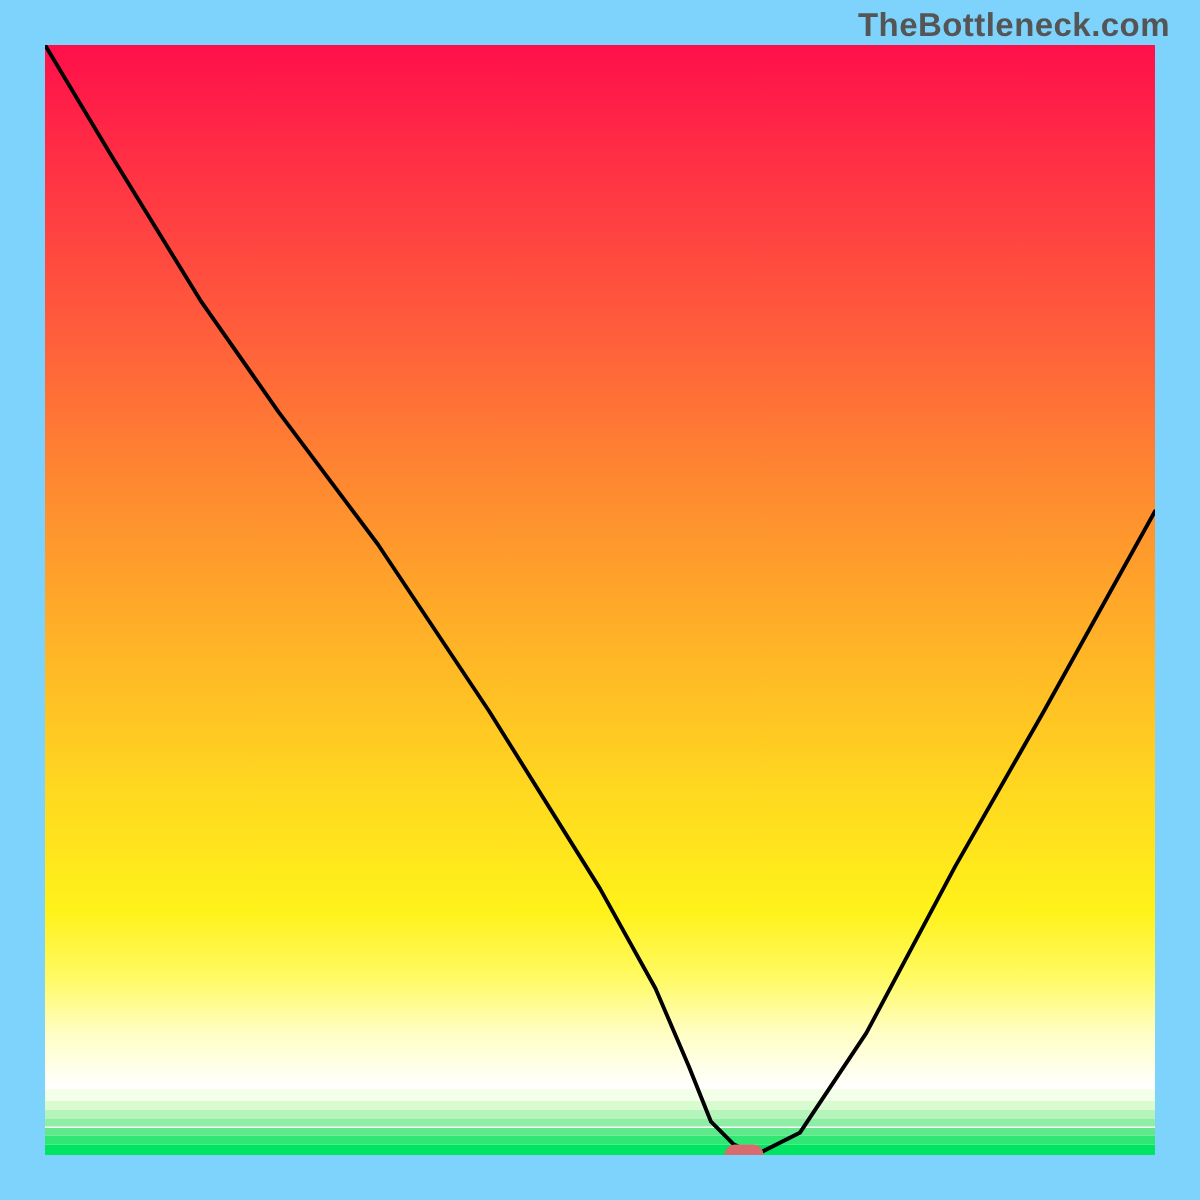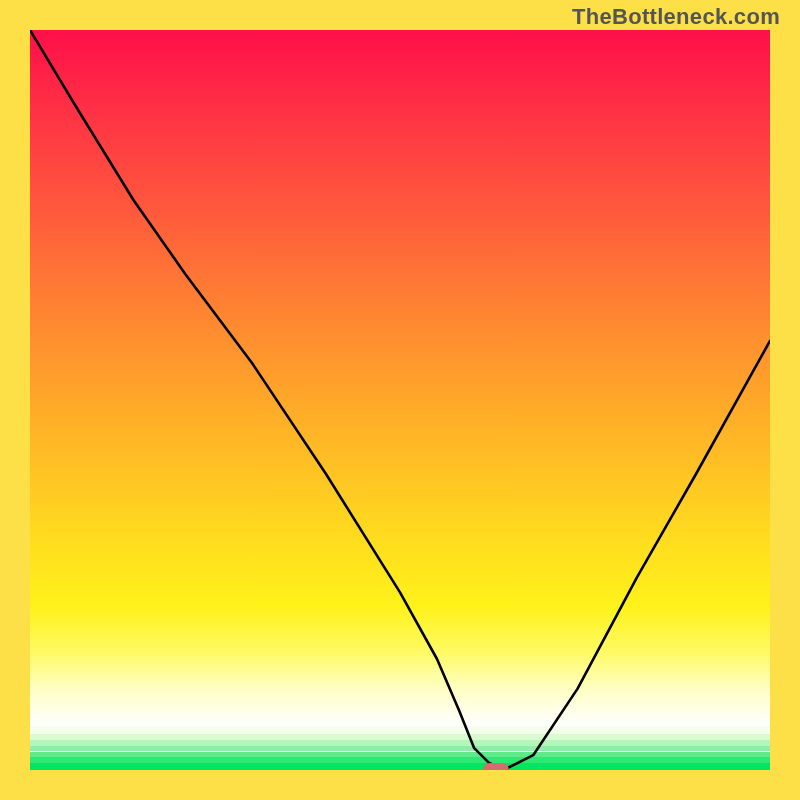--- a/index.html
+++ b/index.html
@@ -8,21 +8,21 @@
     width: 800px;
     height: 800px;
     background: #000;
     overflow: hidden;
     font-family: Arial, Helvetica, sans-serif;
   }
   .frame {
     position: relative;
     width: 800px;
     height: 800px;
-    background: #fde047;
+    background: #7dd3fc;
   }
   .watermark {
     position: absolute;
     top: 4px;
     right: 20px;
     color: #555;
     font-size: 22px;
     font-weight: 600;
     letter-spacing: 0.3px;
     z-index: 50;

